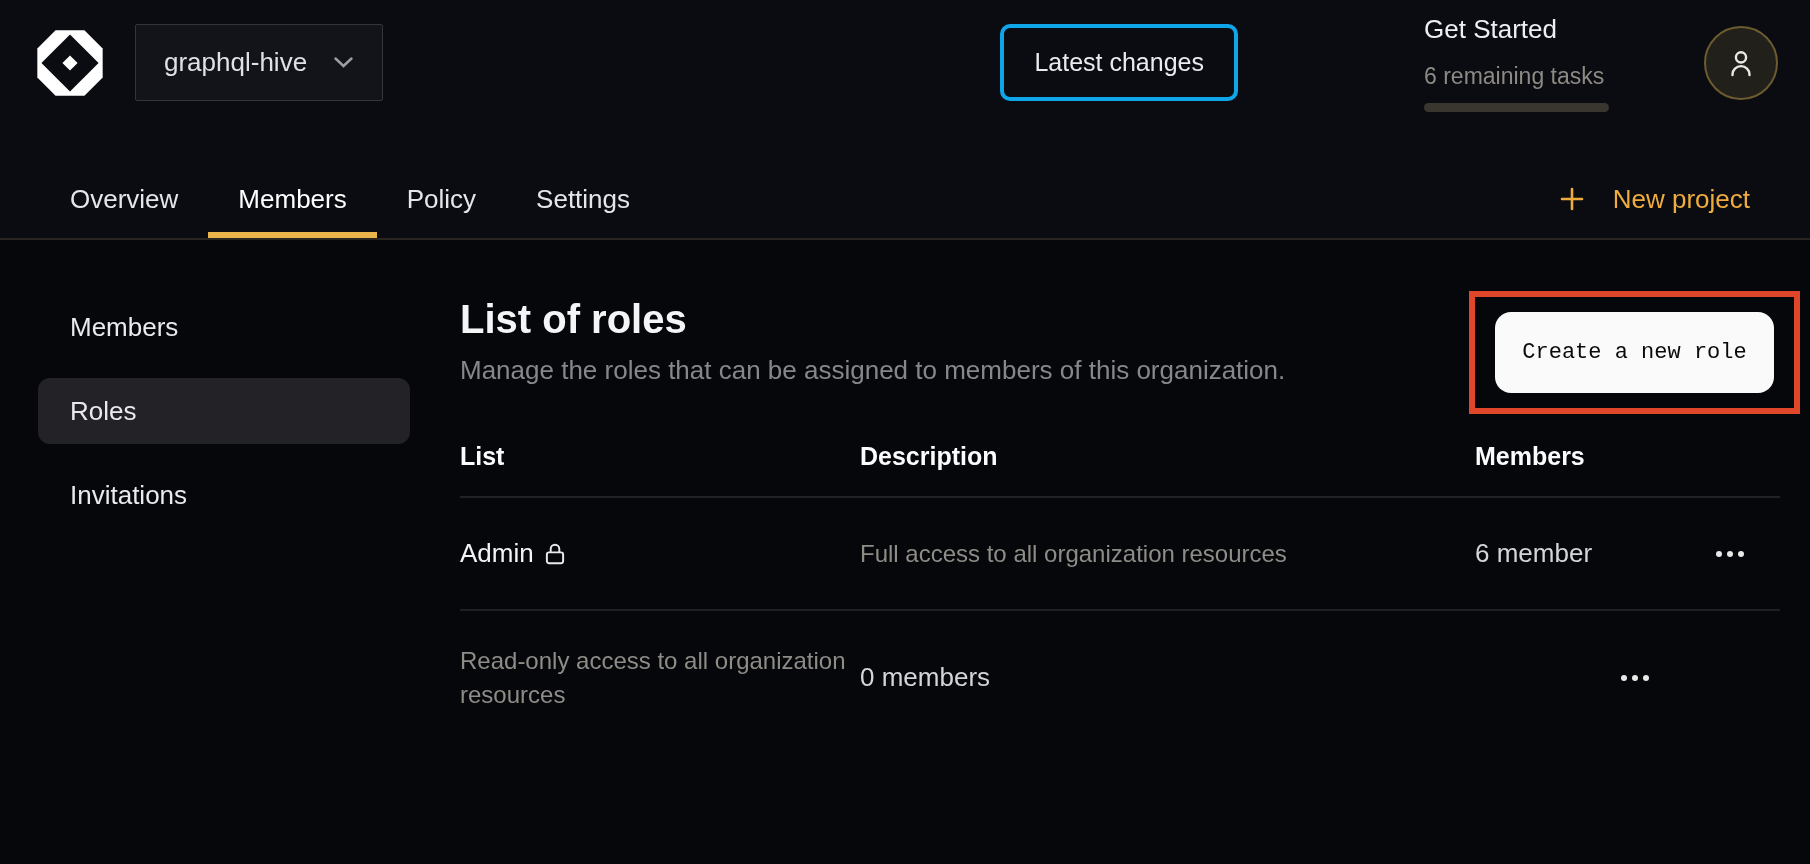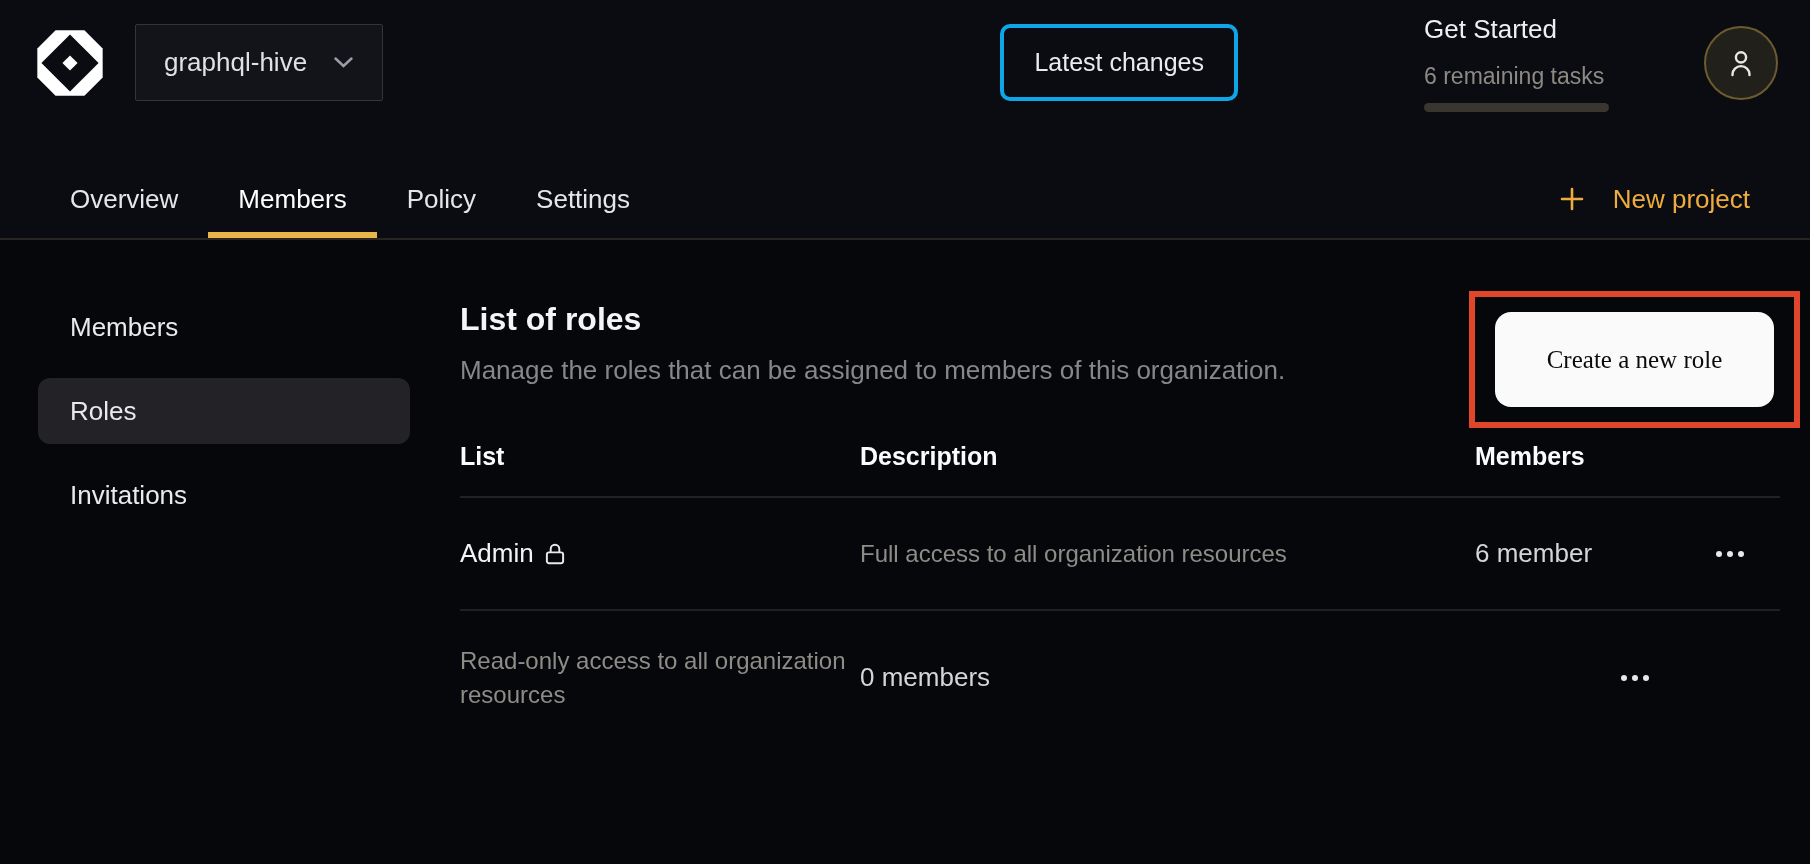--- a/index.html
+++ b/index.html
@@ -93,37 +93,37 @@
     height: 66px;
     display: flex; align-items: center;
     padding: 0 32px;
     border-radius: 12px;
     font-size: 26px; color: #E8EAEE;
     cursor: pointer;
   }
   .side-item.active { background: #232327; }
 
   .main { flex: 1; margin-left: 50px; position: relative; padding-top: 6px; }
-  .page-title { font-size: 32px; font-weight: 700; color: #F4F5F7; line-height: 38px; }
+  .page-title { font-size: 40px; font-weight: 700; color: #F4F5F7; line-height: 38px; }
   .page-desc { margin-top: 16px; font-size: 26px; color: #85878B; line-height: 32px; }
 
   .annotation {
     position: absolute;
     top: -3px; right: -20px;
     border: 6px solid #E0462A;
     padding: 15px 20px;
   }
   .create-role-btn {
-    width: 279px; height: 95px;
+    width: 279px; height: 81px;
     background: #FAFAFA;
     color: #0A0A0A;
     border: none;
     border-radius: 16px;
-    font-size: 25px; font-weight: 500;
-    font-family: Liberation Serif, serif;
+    font-size: 22px; font-weight: 500;
+    font-family: Liberation Mono, monospace;
     cursor: pointer;
   }
 
   
   .table { margin-top: 40px; }
   .thead {
     display: grid;
     grid-template-columns: 400px 615px 1fr 95px;
     padding: 16px 0 25px 0;
     border-bottom: 2px solid #202226;

